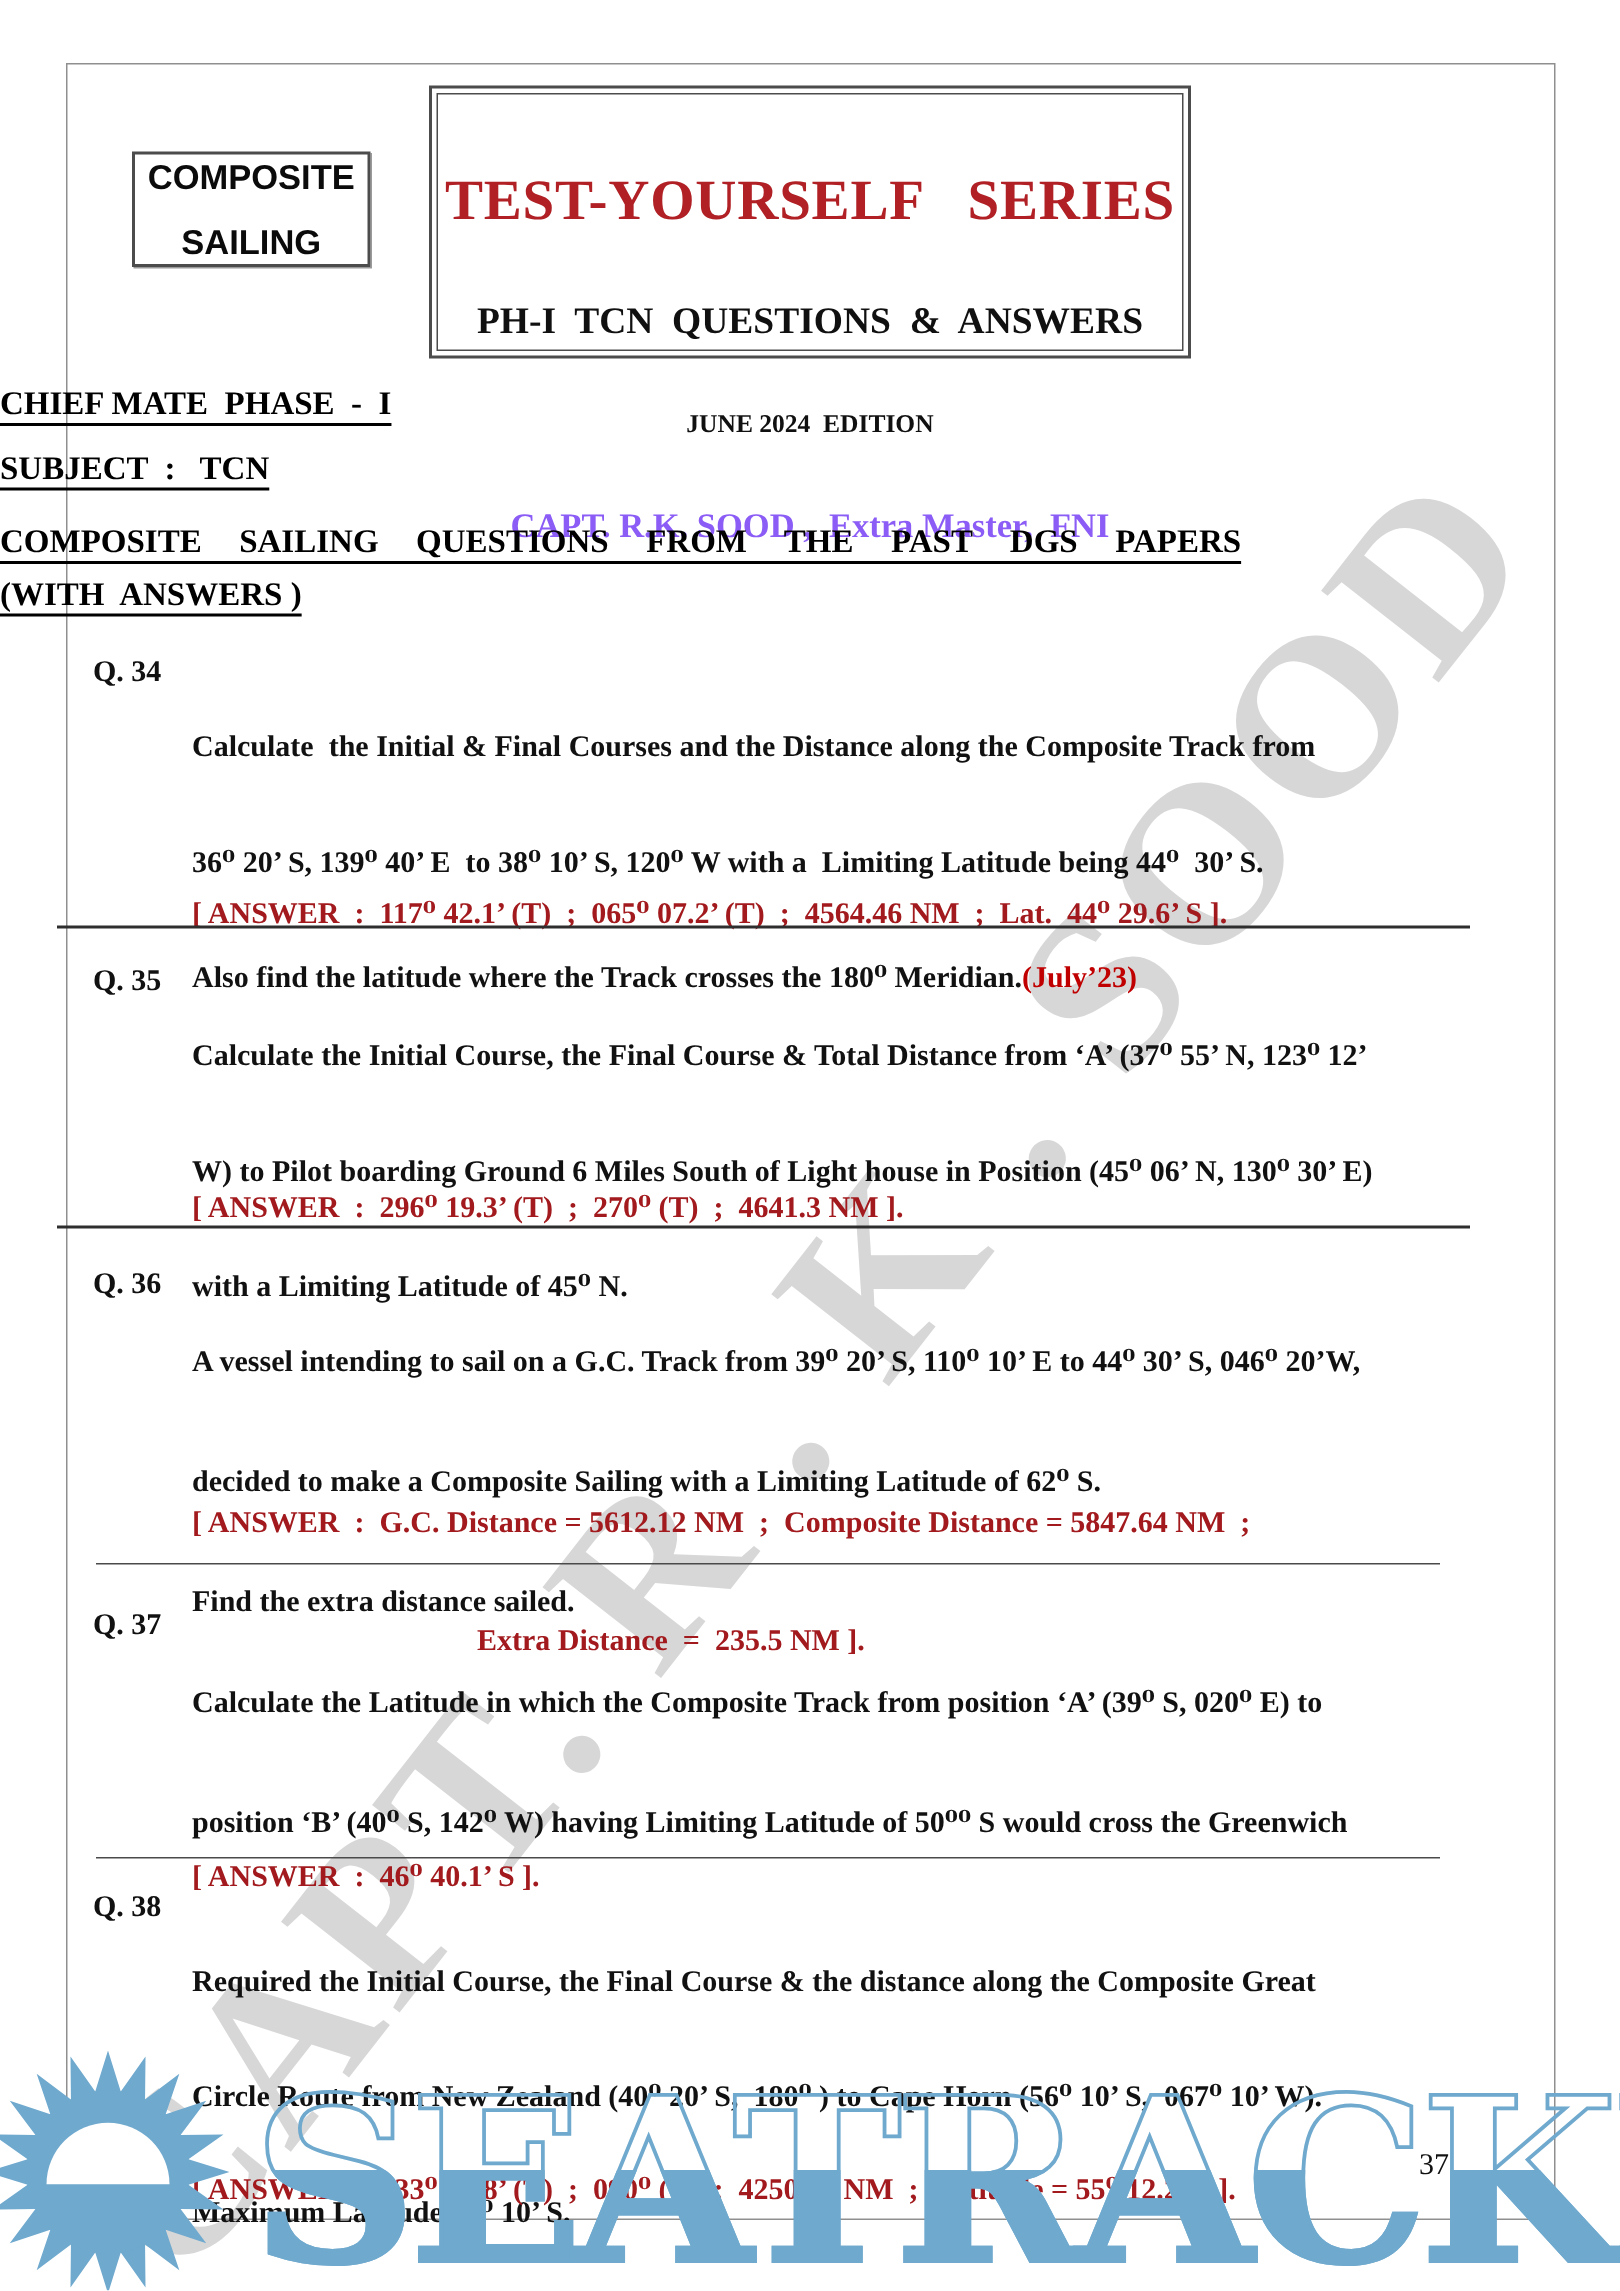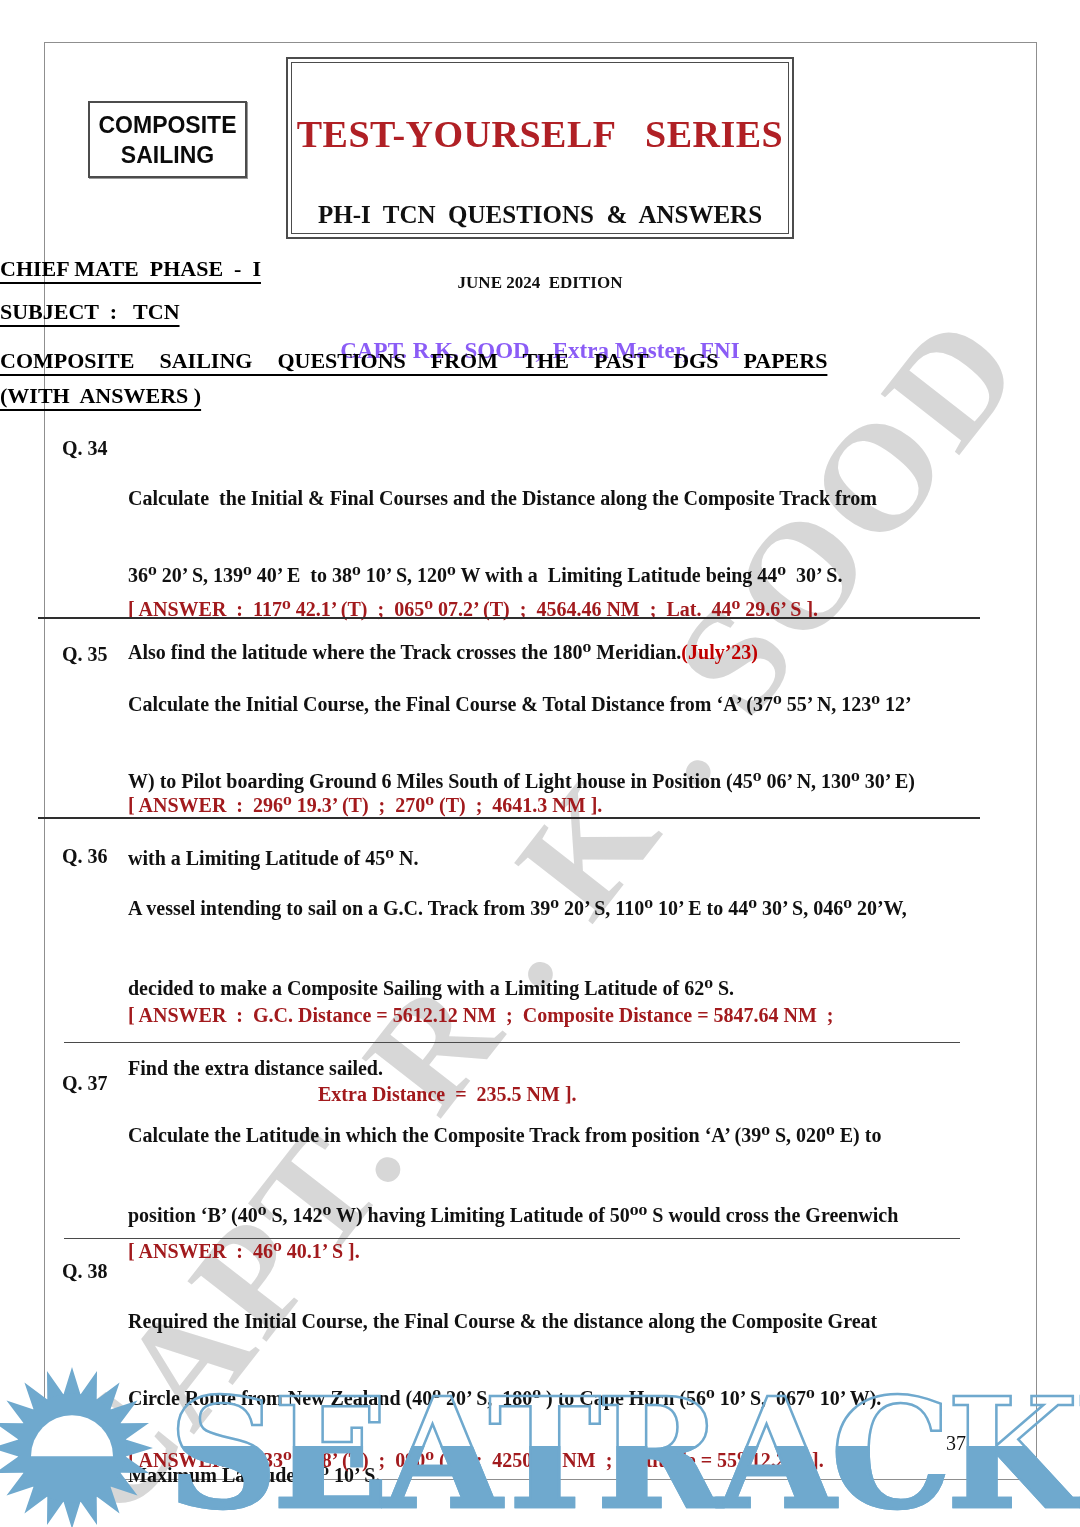--- a/index.html
+++ b/index.html
@@ -18,21 +18,21 @@
   .wm-diagonal {
     position:absolute; left:535px; top:915px; z-index:1;
     transform:translate(-50%,-50%) rotate(-52deg);
     font-size:152px; letter-spacing:6px; white-space:nowrap;
     color:#b7b7b7; opacity:0.55; font-weight:bold;
   }
   
   .tag-box {
     position:absolute; left:88px; top:101px; width:159px; height:77px;
     border:2px solid #4c4c4c; box-shadow:1px 1px 0 #9a9a9a; background:#fff;
-    display:flex; flex-direction:column; align-items:center; justify-content:center;
+    display:flex; flex-direction:column; align-items:center; justify-content:space-between;
     font-family:"Liberation Sans",sans-serif; font-weight:bold; font-size:23px;
     line-height:30px; color:#0b0b0b; z-index:10; text-align:center;
   }
   
   .header-box {
     position:absolute; left:291px; top:62px; width:498px; height:172px;
     border:1px solid #4c4c4c; outline:2px solid #4c4c4c; outline-offset:3px;
     background:#fff; z-index:10; text-align:center; white-space:pre-wrap;
   }
   .series-title { margin-top:13px; font-size:38px; color:#b02025; letter-spacing:0.5px; }

